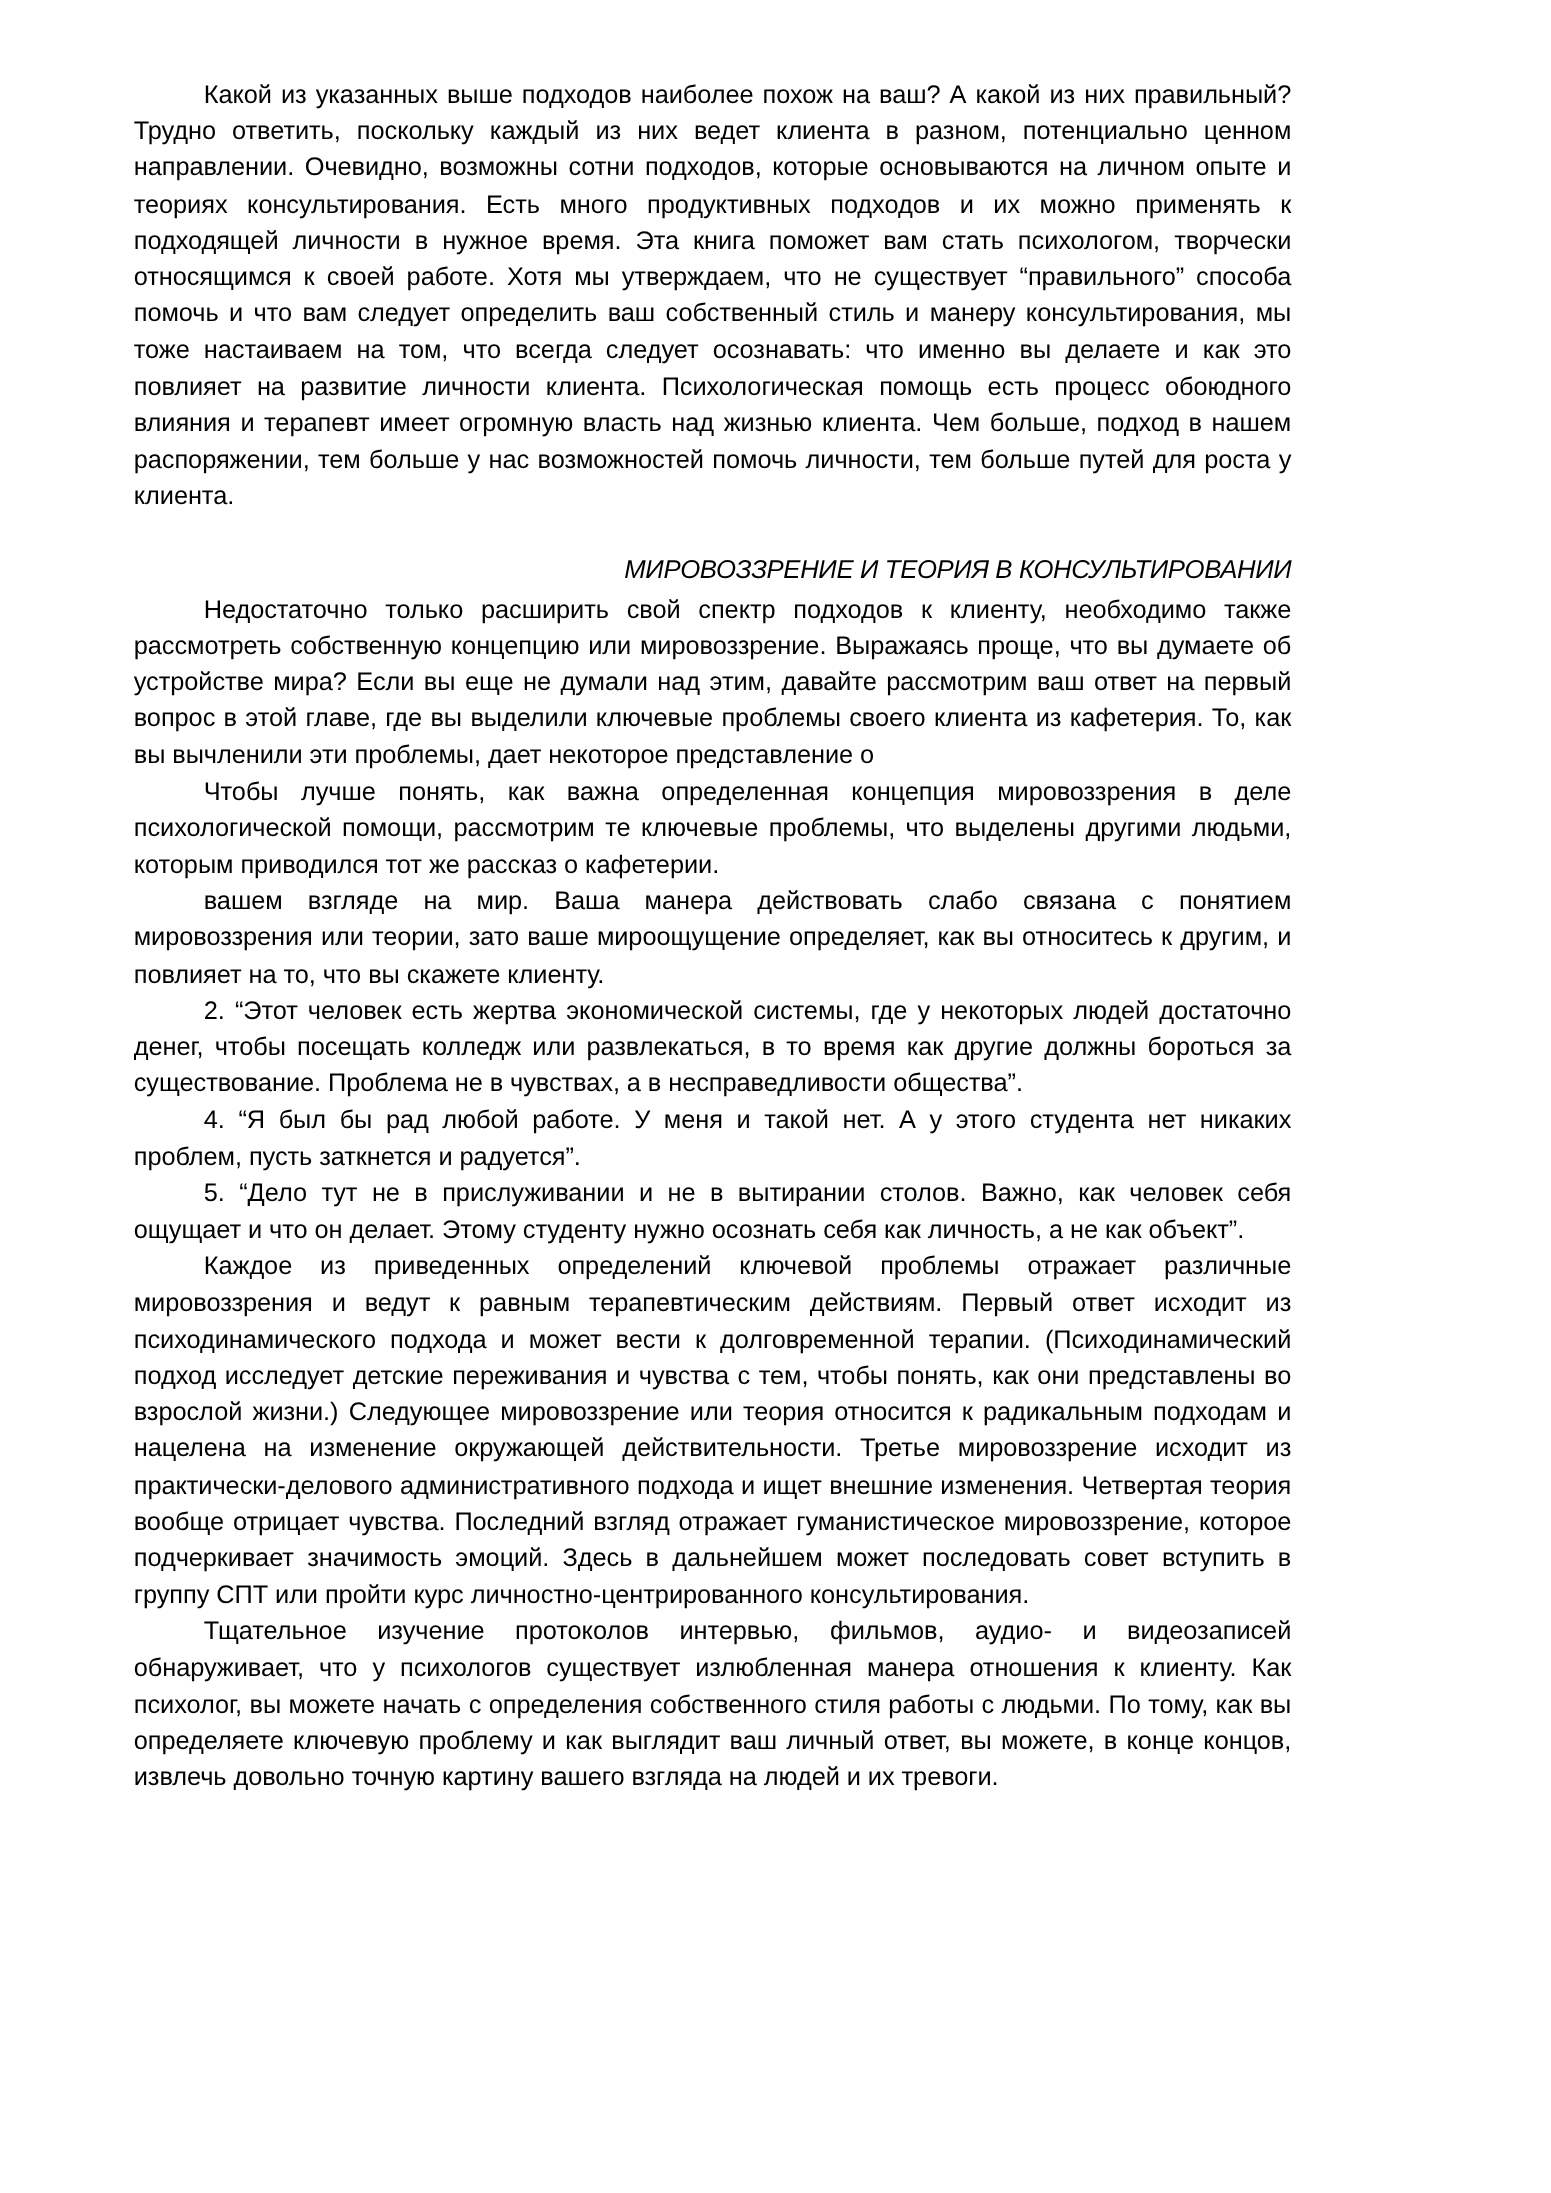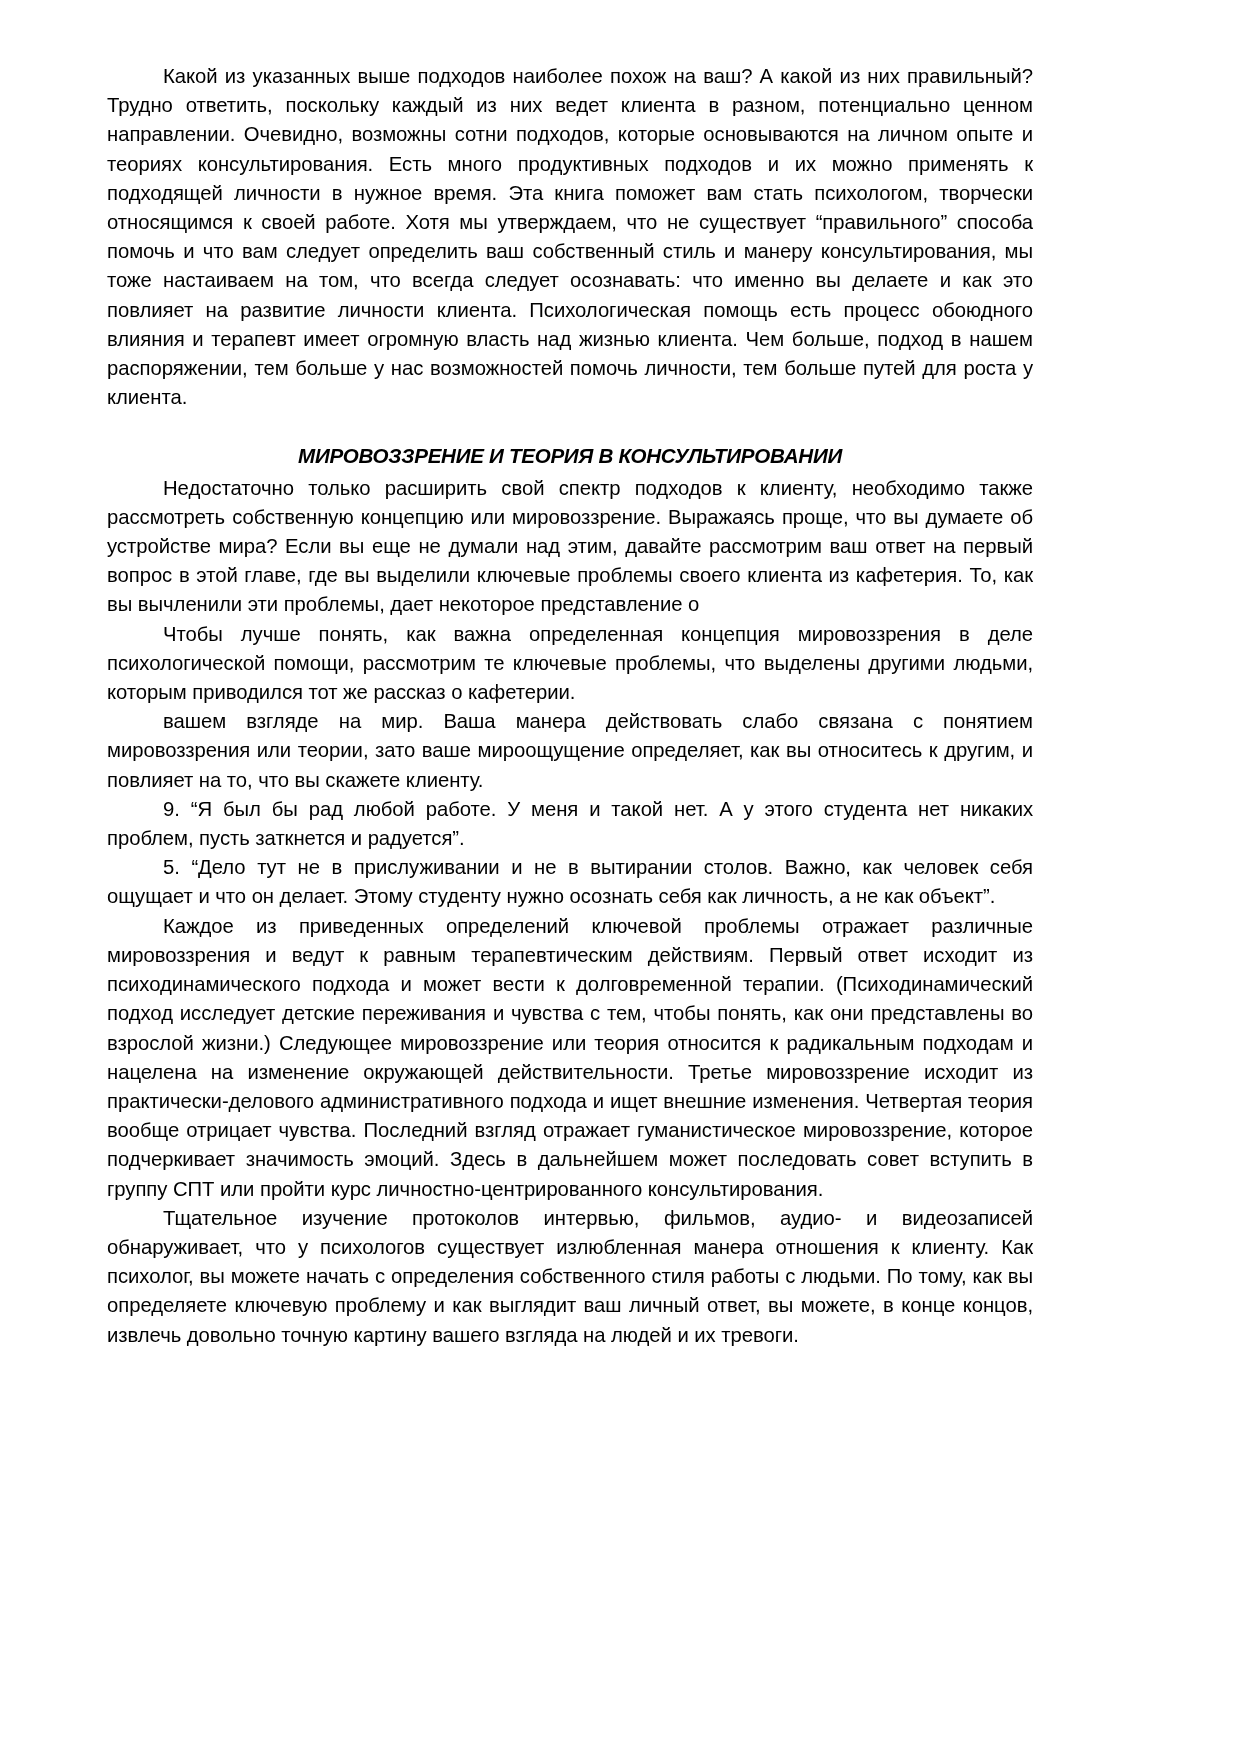--- a/index.html
+++ b/index.html
@@ -39,23 +39,23 @@
     letter-spacing: -0.05px;
     word-spacing: 0px;
     hyphens: none;
   }
   
   h2.heading {
     margin: 0;
     padding: 0;
     font-size: 20.6px;
     line-height: 29.2px;
-    font-weight: bold;
+    font-weight: normal;
     font-style: italic;
-    text-align: center;
+    text-align: right;
     letter-spacing: -0.3px;
     text-indent: 0;
   }
   .gap-before-heading { height: 29px; }
   .gap-after-heading  { height: 3px; }
 
   
 </style>
 </head>
 <body>
@@ -68,20 +68,21 @@
     <div class="gap-before-heading"></div>
 
     <h2 class="heading">МИРОВОЗЗРЕНИЕ И ТЕОРИЯ В КОНСУЛЬТИРОВАНИИ</h2>
 
     <div class="gap-after-heading"></div>
 
     <p class="para">Недостаточно только расширить свой спектр подходов к клиенту, необходимо также рассмотреть собственную концепцию или мировоззрение. Выражаясь проще, что вы думаете об устройстве мира? Если вы еще не думали над этим, давайте рассмотрим ваш ответ на первый вопрос в этой главе, где вы выделили ключевые проблемы своего клиента из кафетерия. То, как вы вычленили эти проблемы, дает некоторое представление о</p>
     <p class="para">Чтобы лучше понять, как важна определенная концепция мировоззрения в деле психологической помощи, рассмотрим те ключевые проблемы, что выделены другими людьми, которым приводился тот же рассказ о кафетерии.</p>
     <p class="para">вашем взгляде на мир. Ваша манера действовать слабо связана с понятием мировоззрения или теории, зато ваше мироощущение определяет, как вы относитесь к другим, и повлияет на то, что вы скажете клиенту.</p>
 
-    <p class="para">9. “Я был бы рад любой работе. У меня и такой нет. А у этого студента нет никаких проблем, пусть заткнется и радуется”.</p>
+    <p class="para">2. “Этот человек есть жертва экономической системы, где у некоторых людей достаточно денег, чтобы посещать колледж или развлекаться, в то время как другие должны бороться за существование. Проблема не в чувствах, а в несправедливости общества”.</p>
+    <p class="para">4. “Я был бы рад любой работе. У меня и такой нет. А у этого студента нет никаких проблем, пусть заткнется и радуется”.</p>
     <p class="para">5. “Дело тут не в прислуживании и не в вытирании столов. Важно, как человек себя ощущает и что он делает. Этому студенту нужно осознать себя как личность, а не как объект”.</p>
 
     <p class="para">Каждое из приведенных определений ключевой проблемы отражает различные мировоззрения и ведут к равным терапевтическим действиям. Первый ответ исходит из психодинамического подхода и может вести к долговременной терапии. (Психодинамический подход исследует детские переживания и чувства с тем, чтобы понять, как они представлены во взрослой жизни.) Следующее мировоззрение или теория относится к радикальным подходам и нацелена на изменение окружающей действительности. Третье мировоззрение исходит из практически-делового административного подхода и ищет внешние изменения. Четвертая теория вообще отрицает чувства. Последний взгляд отражает гуманистическое мировоззрение, которое подчеркивает значимость эмоций. Здесь в дальнейшем может последовать совет вступить в группу СПТ или пройти курс личностно-центрированного консультирования.</p>
     <p class="para">Тщательное изучение протоколов интервью, фильмов, аудио- и видеозаписей обнаруживает, что у психологов существует излюбленная манера отношения к клиенту. Как психолог, вы можете начать с определения собственного стиля работы с людьми. По тому, как вы определяете ключевую проблему и как выглядит ваш личный ответ, вы можете, в конце концов, извлечь довольно точную картину вашего взгляда на людей и их тревоги.</p>
 
   </div>
 </div>
 
 </body></html>

